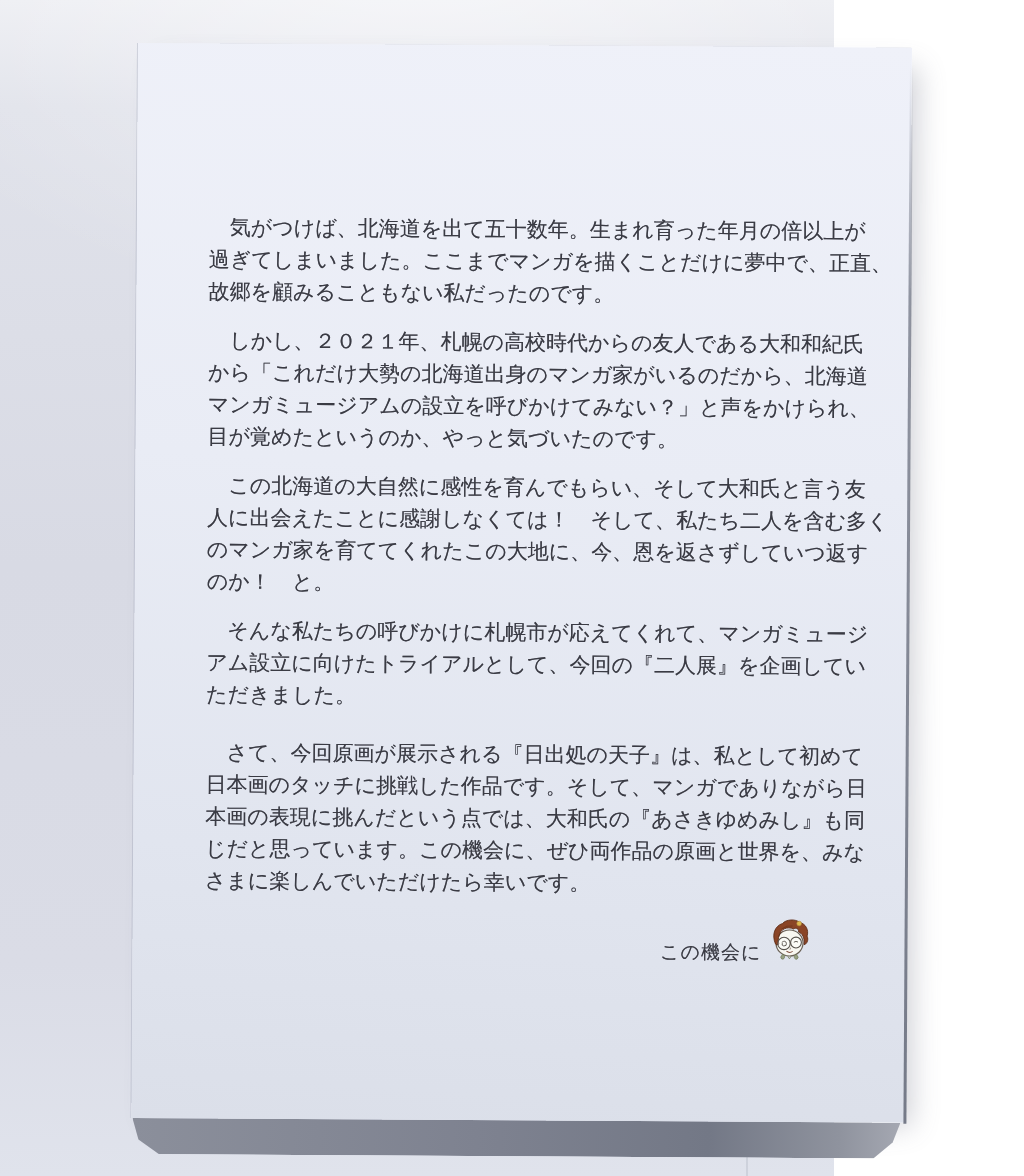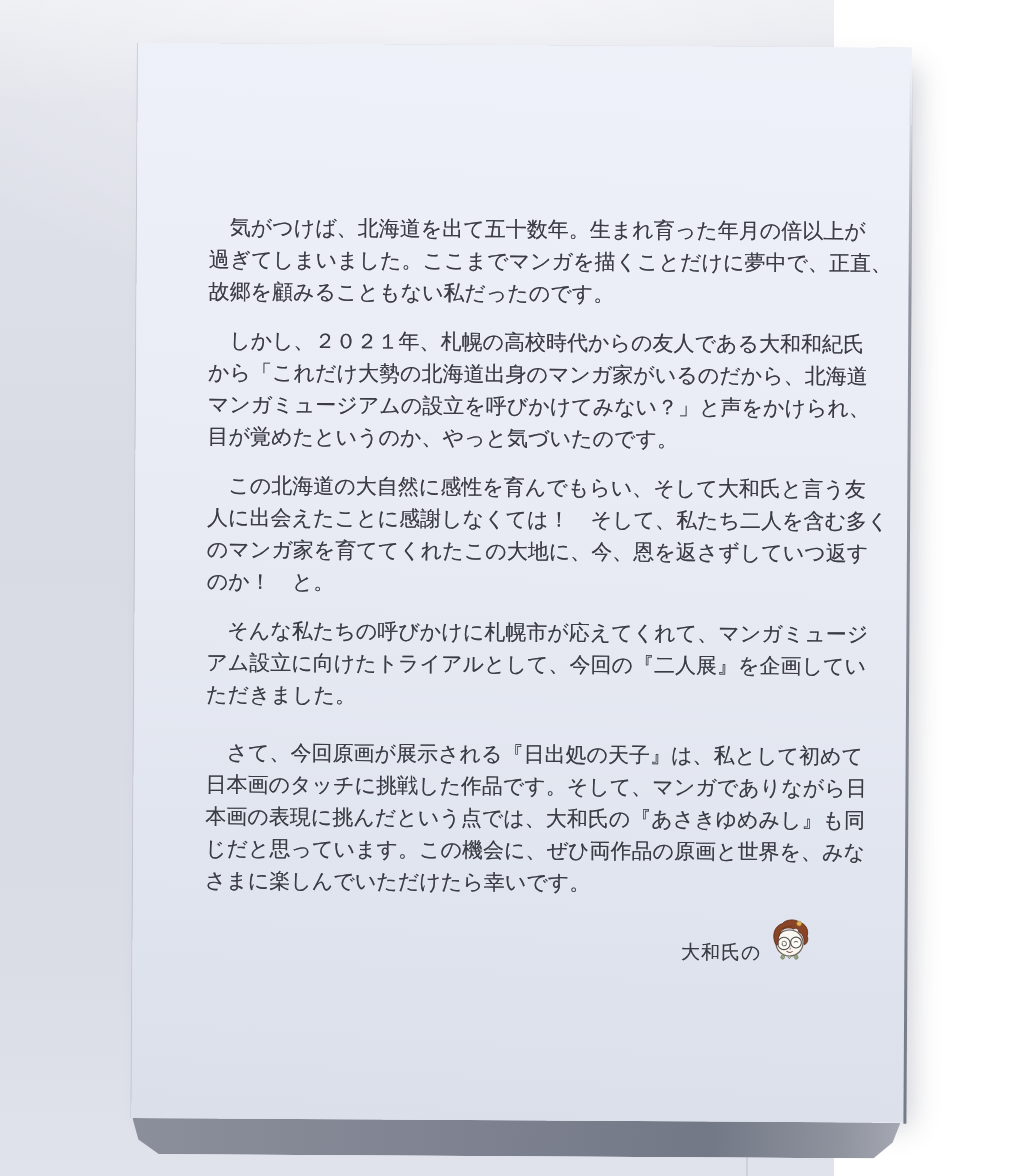--- a/index.html
+++ b/index.html
@@ -71,21 +71,21 @@
       <p class="para">　そんな私たちの呼びかけに札幌市が応えてくれて、マンガミュージ
 アム設立に向けたトライアルとして、今回の『二人展』を企画してい
 ただきました。</p>
       <p class="para gap-large">　さて、今回原画が展示される『日出処の天子』は、私として初めて
 日本画のタッチに挑戦した作品です。そして、マンガでありながら日
 本画の表現に挑んだという点では、大和氏の『あさきゆめみし』も同
 じだと思っています。この機会に、ぜひ両作品の原画と世界を、みな
 さまに楽しんでいただけたら幸いです。</p>
 
       <div class="signature-row">
-        <span class="signature">大和氏の</span>
+        <span class="signature">この機会に</span>
         <svg class="portrait" viewBox="0 0 48 46" aria-hidden="true">
 
           <ellipse cx="24" cy="26" rx="13.5" ry="13" fill="#f8f7f1" stroke="#6a6156" stroke-width="1.2"></ellipse>
 
           <path d="M17 37.5 q-3.2 3 -0.6 4.6 q3 0.6 2.9 -3.6 Z" fill="#9aa386" stroke="#6f7a57" stroke-width="0.7"></path>
           <path d="M31 37.5 q3.2 3 0.6 4.6 q-3 0.6 -2.9 -3.6 Z" fill="#9aa386" stroke="#6f7a57" stroke-width="0.7"></path>
           <path d="M22.3 39.2 l1.7 2.6 l1.7 -2.6" fill="none" stroke="#6f7a57" stroke-width="0.8"></path>
 
           <path d="M10 27 C6 18 9 9 17 6.5 C20 2.5 30 1.5 34 5.5 C40 6.5 43.5 13 41.5 19 C43.5 23 41 27.5 38.5 27.5 C39.5 20.5 36.5 16 33 15 C34 12 30 10 28 12 C22 9 14.5 12 13.5 19 C12.5 21 12.5 25 13.5 27 C12.5 28.2 10.6 28.2 10 27 Z" fill="#8a4426" stroke="#5e2b15" stroke-width="0.9"></path>
           <path d="M16 12 q5 -4 11 -3 M13 20 q1 -4 4.5 -6" fill="none" stroke="#5e2b15" stroke-width="0.7" opacity="0.7"></path>

